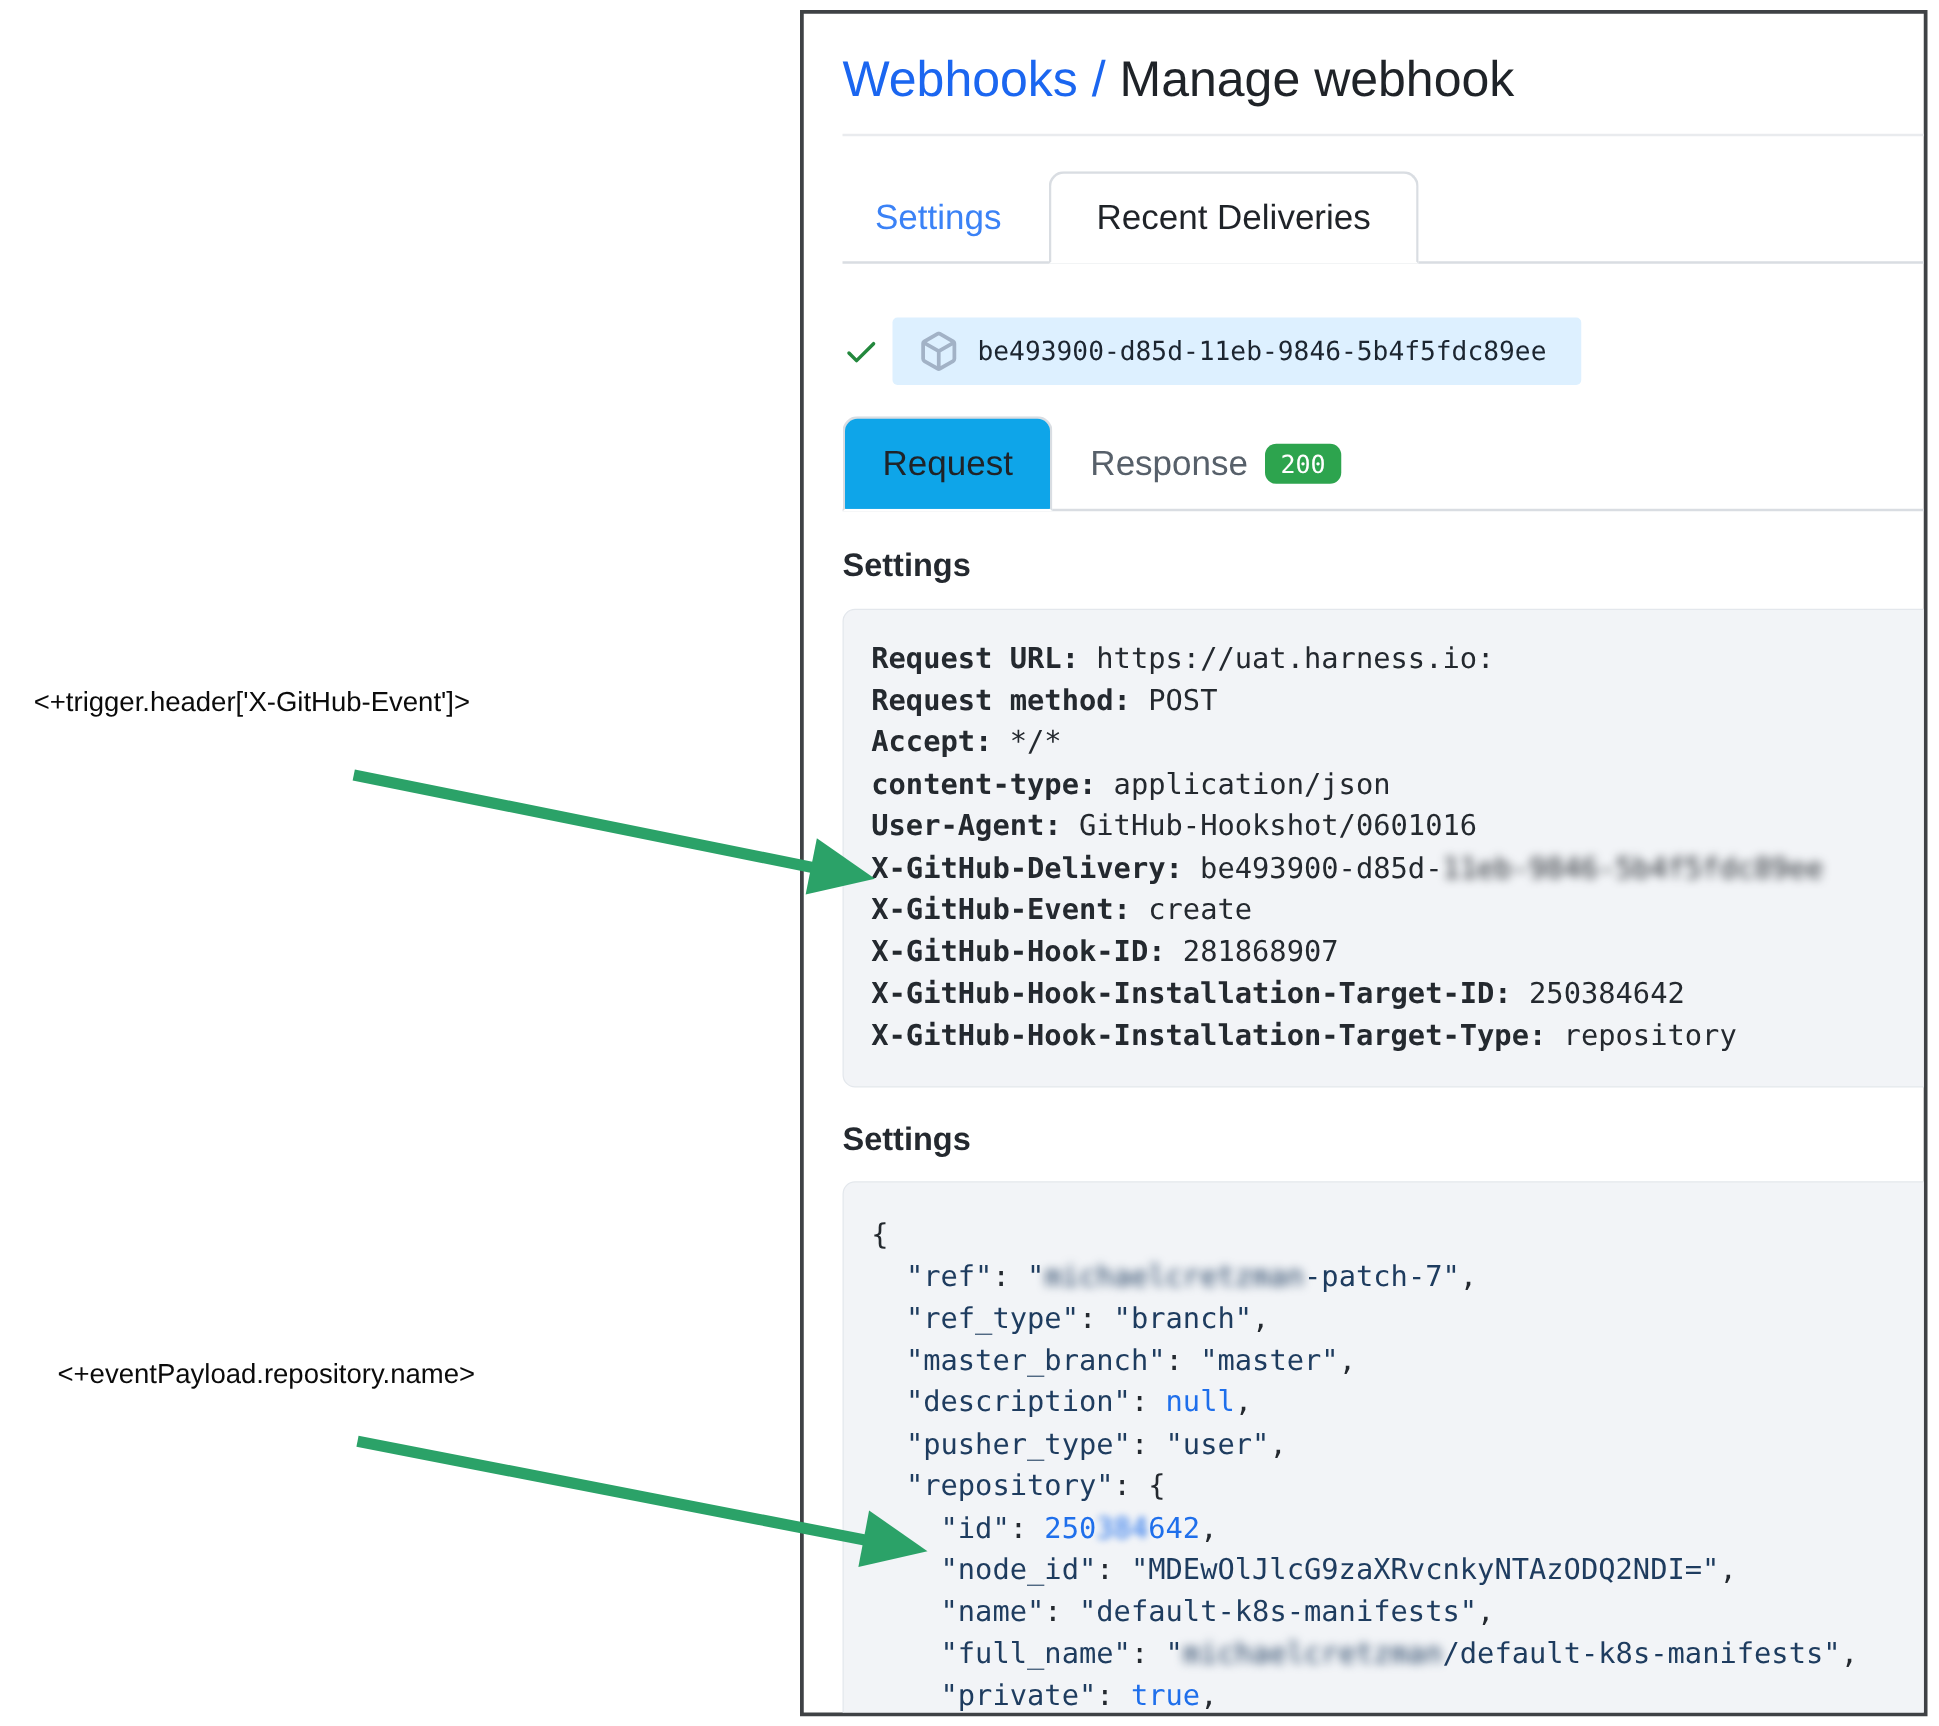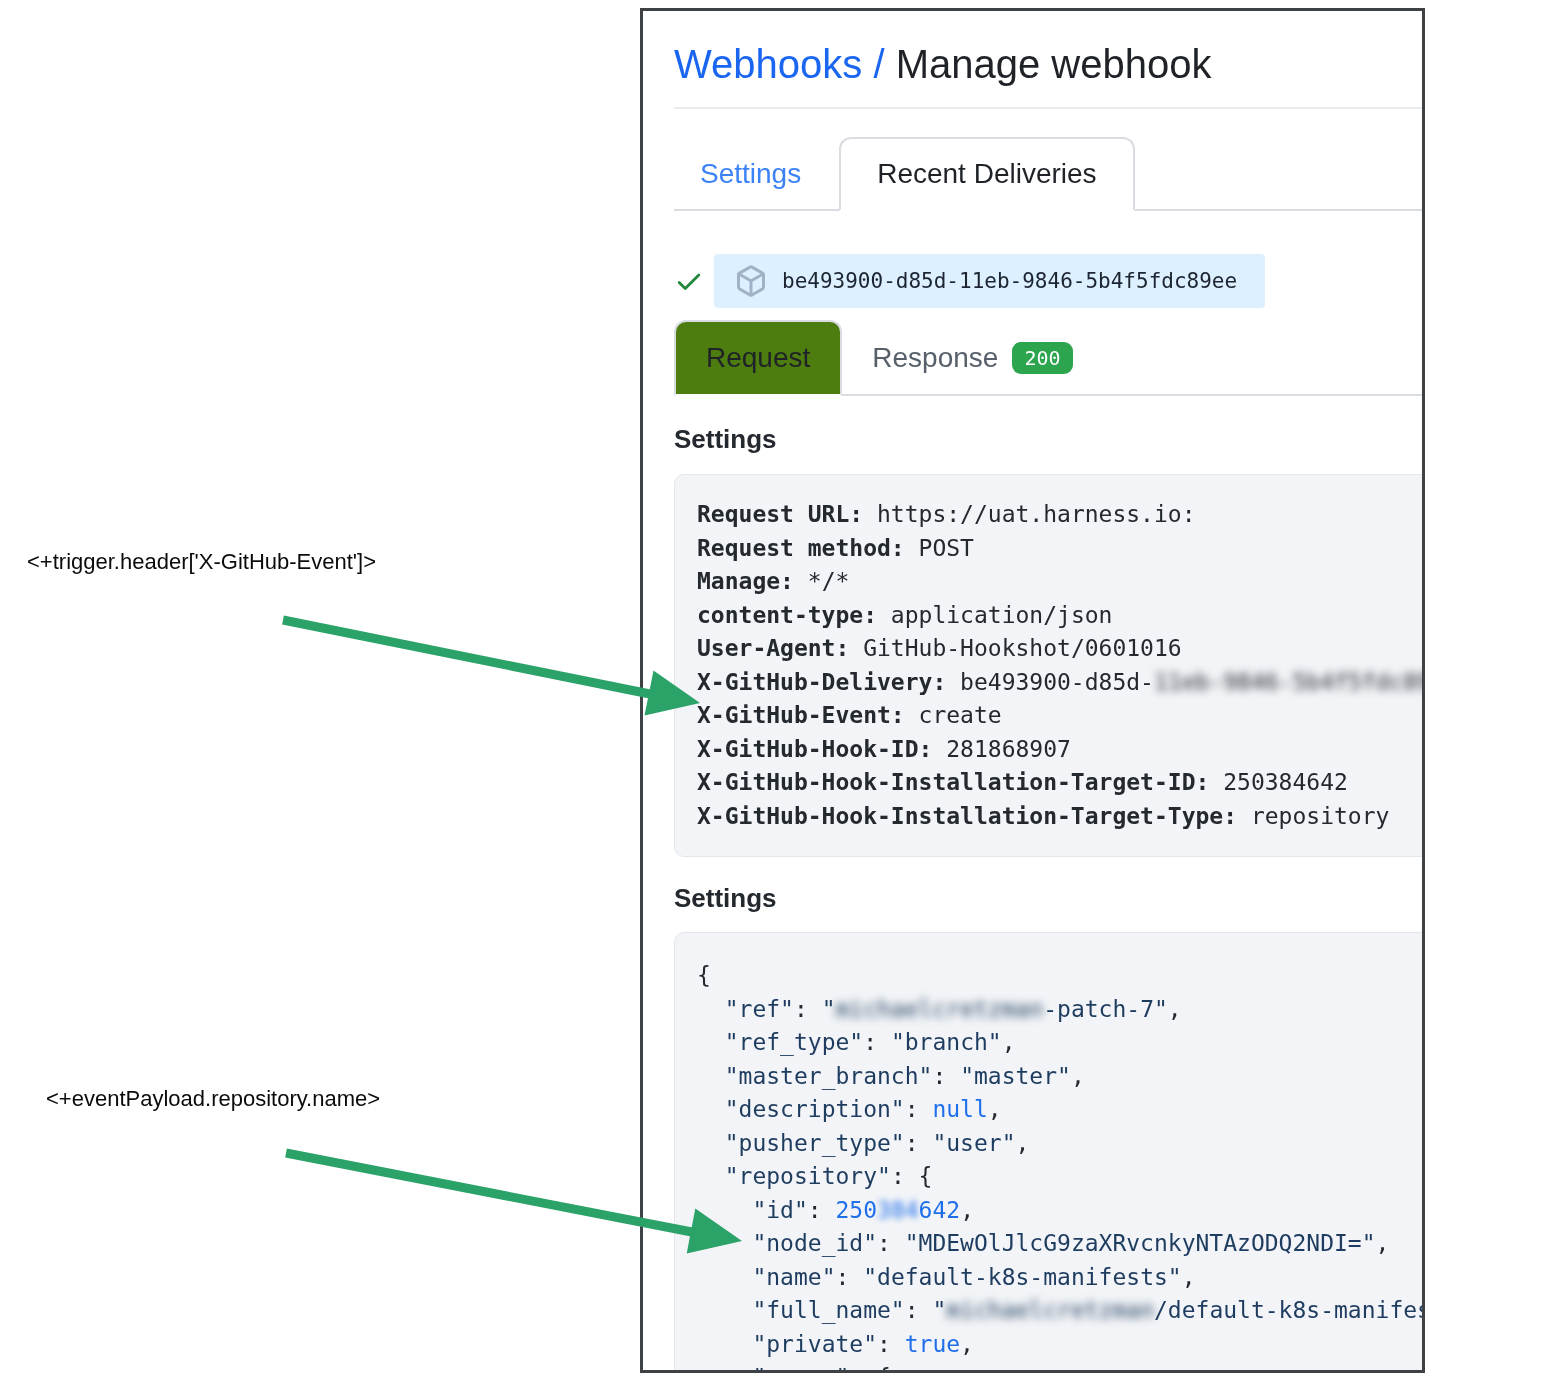--- a/index.html
+++ b/index.html
@@ -9,21 +9,21 @@
 
   
   .ann { position:absolute; font-size:22px; color:#0b0b0b; white-space:nowrap; z-index:2; }
   .ann1 { left:27px; top:549px; }
   .ann2 { left:46px; top:1086px; }
 
   
   .arrows { position:absolute; left:0; top:0; z-index:6; pointer-events:none; }
 
   
-  .panel { position:absolute; left:640px; top:8px; width:785px; height:1365px;
+  .panel { position:absolute; left:640px; top:8px; width:902px; height:1365px;
            border:3px solid #3f4245; background:#ffffff; overflow:hidden; z-index:3; }
   .panel-inner { padding-left:31px; }
 
   .breadcrumb { margin-top:26px; font-size:40px; line-height:54px; color:#1f2328; font-weight:400; }
   .breadcrumb a { color:#1b66f0; text-decoration:none; }
   .crumb-sep { color:#1b66f0; }
 
   .title-divider { border-top:2px solid #e9ebee; margin:16px -20px 0 0; }
 
   .tabnav { display:flex; align-items:flex-end; margin:28px -20px 0 0; border-bottom:2px solid #d9dde2; }
@@ -32,22 +32,22 @@
                 margin-bottom:-2px; margin-left:12px; border-radius:12px 12px 0 0;
                 padding:19px 36px; color:#1f2328; }
 
   .delivery-row { display:flex; align-items:center; margin-top:43px; gap:10px; }
   .delivery-pill { display:flex; align-items:center; gap:15px; background:#ddf0ff;
                    border-radius:4px; padding:11px 28px 11px 21px; cursor:pointer; }
   .delivery-id { font-family:"DejaVu Sans Mono", monospace; font-size:21px; color:#1c2530; }
 
   .subtabnav { display:flex; align-items:flex-end; margin:12px -20px 0 0; border-bottom:2px solid #d9dde2; }
   .subtab { font-size:28px; padding:20px 30px; cursor:pointer; }
-  .subtab.active { background:#4d7c0f; border:2px solid #d9dde2; border-bottom:2px solid #ffffff;
-                   margin-bottom:-2px; border-radius:12px 12px 0 0; color:#1f2328; }
+  .subtab.active { background:#0ea5e9; border:2px solid #d9dde2; border-bottom:2px solid #ffffff;
+                   margin-bottom:-2px; border-radius:12px 12px 0 0; color:#1f2328;margin-top:13px; }
   .subtab.inactive { color:#57606a; display:flex; align-items:center; gap:14px;justify-content:space-between; }
   .status-badge { background:#2da44e; color:#ffffff; font-family:"DejaVu Sans Mono", monospace;
                   font-size:20px; line-height:26px; padding:3px 12px; border-radius:9px; }
 
   .section-h { margin-top:28px; font-size:26px; font-weight:700; color:#24292f; }
   .section-h.payload { margin-top:26px; }
 
   .mono-box { margin:19px -20px 0 0; background:#f2f4f7; border:1px solid #e3e7ec;
               border-radius:10px; padding:23px 0 23px 22px;
               font-family:"DejaVu Sans Mono", monospace; font-size:23px; line-height:33.5px;
@@ -120,21 +120,21 @@
       <div class="subtab inactive">
         <span>Response</span>
         <span class="status-badge">200</span>
       </div>
     </div>
 
     <div class="section-h">Settings</div>
     <div class="mono-box">
         <div class="cl"><span class="t-b">Request URL:</span><span class="t-v"> https://uat.harness.io:</span></div>
         <div class="cl"><span class="t-b">Request method:</span><span class="t-v"> POST</span></div>
-        <div class="cl"><span class="t-b">Manage:</span><span class="t-v"> */*</span></div>
+        <div class="cl"><span class="t-b">Accept:</span><span class="t-v"> */*</span></div>
         <div class="cl"><span class="t-b">content-type:</span><span class="t-v"> application/json</span></div>
         <div class="cl"><span class="t-b">User-Agent:</span><span class="t-v"> GitHub-Hookshot/0601016</span></div>
         <div class="cl"><span class="t-b">X-GitHub-Delivery:</span><span class="t-v"> be493900-d85d-</span><span class="t-vb">11eb-9846-5b4f5fdc89ee</span></div>
         <div class="cl"><span class="t-b">X-GitHub-Event:</span><span class="t-v"> create</span></div>
         <div class="cl"><span class="t-b">X-GitHub-Hook-ID:</span><span class="t-v"> 281868907</span></div>
         <div class="cl"><span class="t-b">X-GitHub-Hook-Installation-Target-ID:</span><span class="t-v"> 250384642</span></div>
         <div class="cl"><span class="t-b">X-GitHub-Hook-Installation-Target-Type:</span><span class="t-v"> repository</span></div>
       </div>
 
     <div class="section-h payload">Settings</div>

